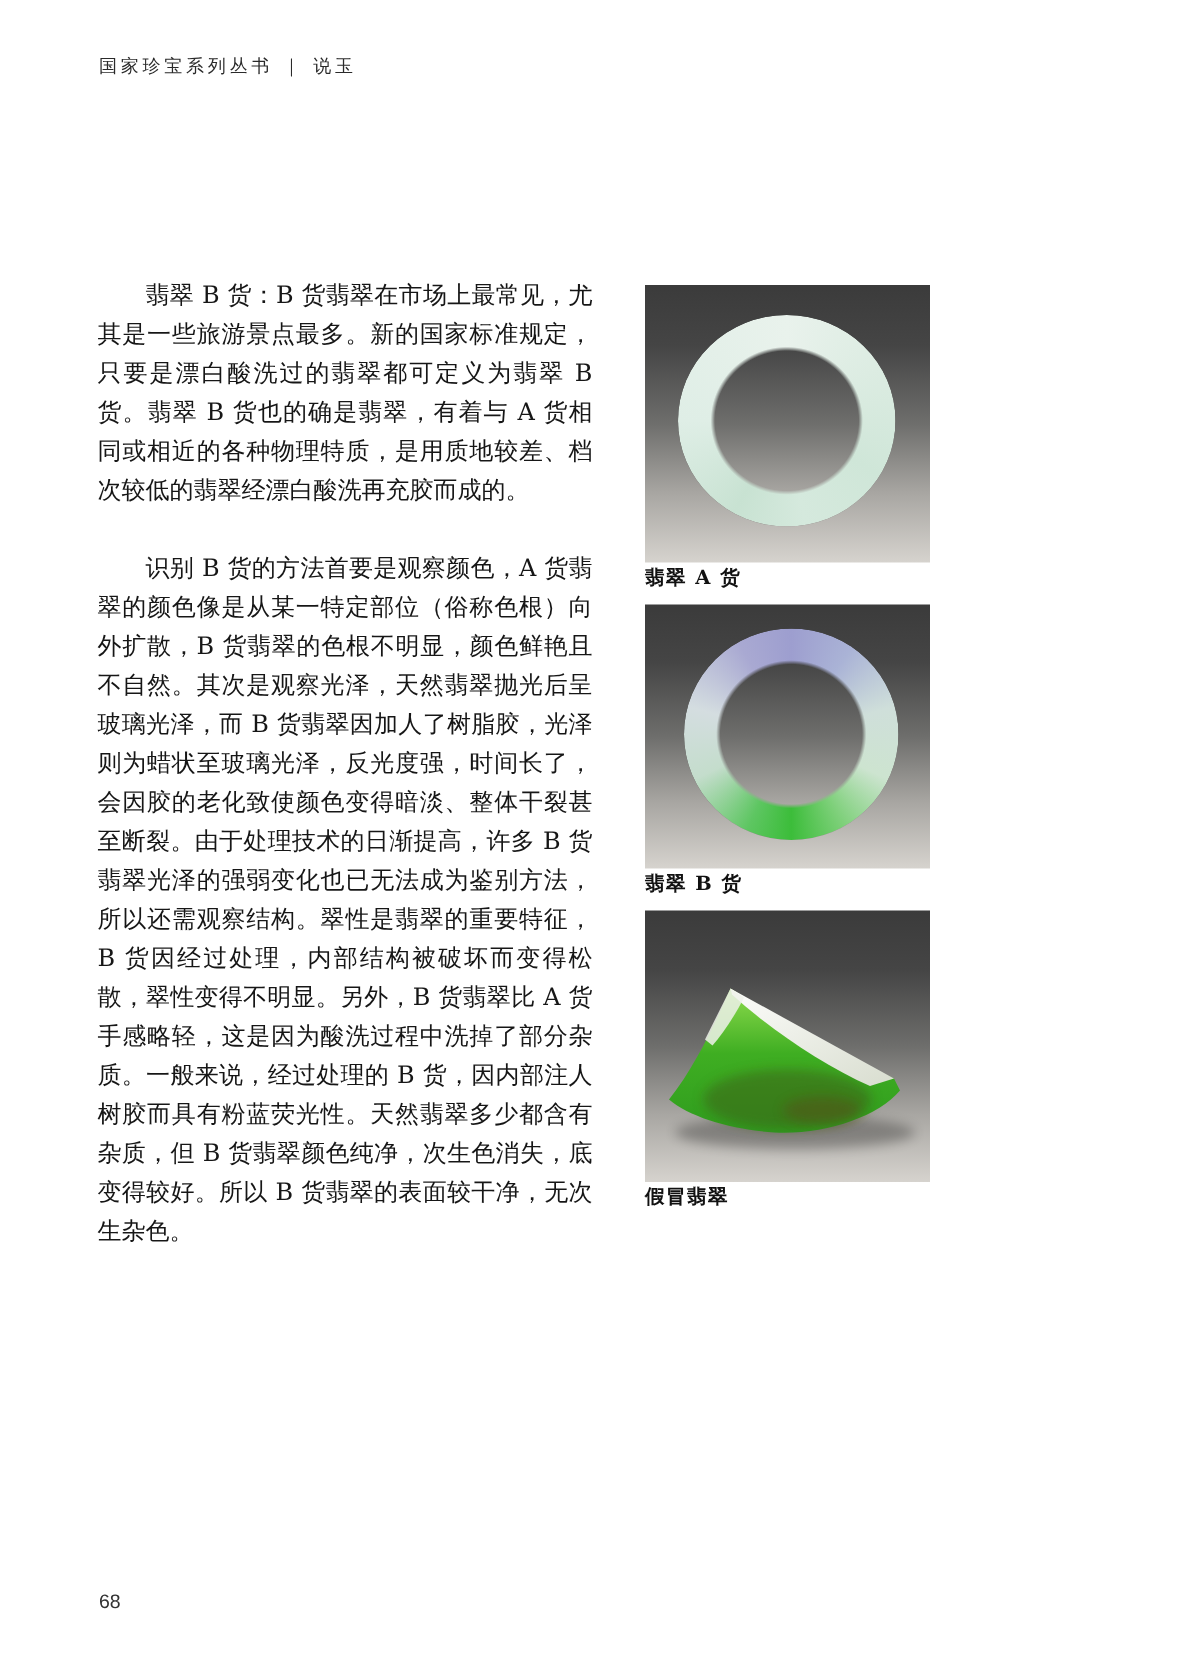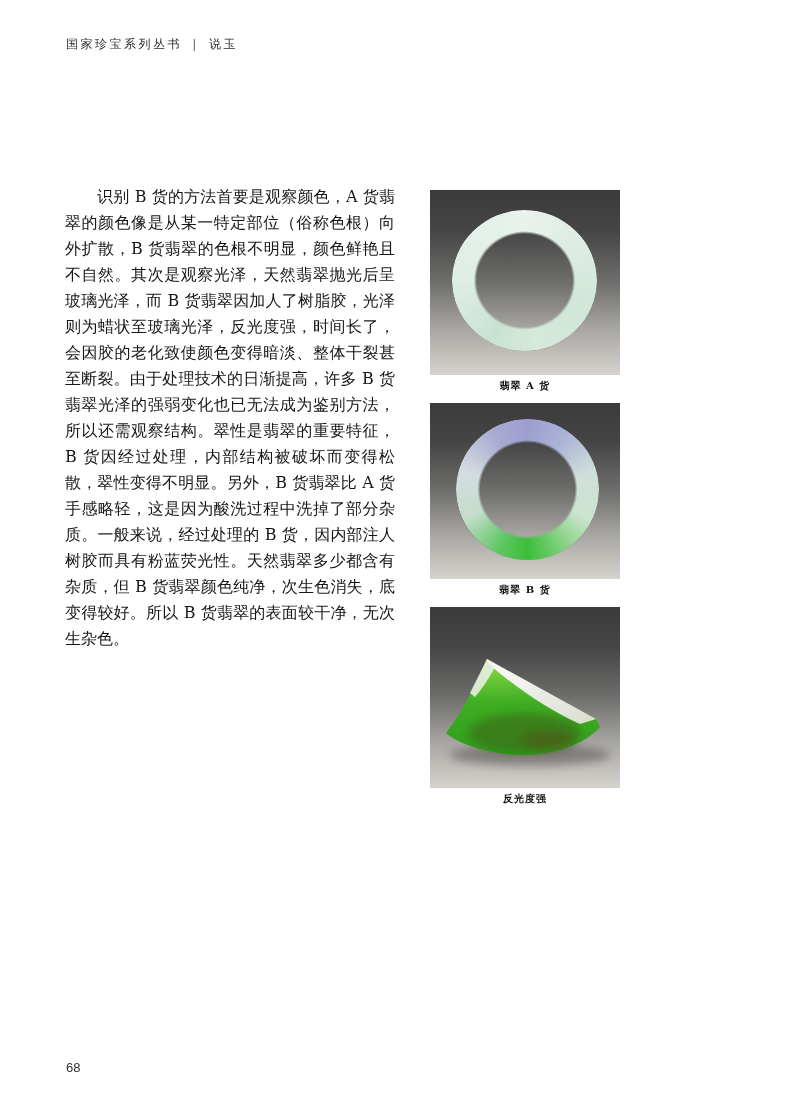--- a/index.html
+++ b/index.html
@@ -30,21 +30,21 @@
   .figure-block { margin-bottom:9px; }
   .photo {
     position:relative; width:190px; overflow:hidden;
     background:linear-gradient(180deg,#3b3b3b 0%,#454545 22%,#6e6e6c 50%,#a8a6a2 75%,#d6d3ce 100%);
   }
   .photo.h185 { height:185px; }
   .photo.h176 { height:176px; }
   .photo.h174 { height:174px; }
   .photo.h181 { height:181px; }
   .figcap {
-    margin-top:3px; text-align:center; font-size:10px; font-weight:bold;
+    margin-top:3px; text-align:left; font-size:13px; font-weight:bold;
     letter-spacing:1px; color:#111; line-height:16px;
   }
   
   .bangle {
     position:absolute; border-radius:50%;
     -webkit-mask:radial-gradient(closest-side, transparent 0 66%, #000 70%);
             mask:radial-gradient(closest-side, transparent 0 66%, #000 70%);
     filter:drop-shadow(-3px 6px 6px rgba(0,0,0,0.38));
   }
   .bangle-a {
@@ -70,20 +70,21 @@
   .wedge-svg { position:absolute; left:0; top:0; width:190px; height:181px; }
 </style>
 </head>
 <body>
 
 <div class="page">
 
   <div class="book-header">国家珍宝系列丛书 ｜ 说玉</div>
 
   <div class="text-col">
+    <p>翡翠 B 货：B 货翡翠在市场上最常见，尤其是一些旅游景点最多。新的国家标准规定，只要是漂白酸洗过的翡翠都可定义为翡翠 B 货。翡翠 B 货也的确是翡翠，有着与 A 货相同或相近的各种物理特质，是用质地较差、档次较低的翡翠经漂白酸洗再充胶而成的。</p>
     <p>识别 B 货的方法首要是观察颜色，A 货翡翠的颜色像是从某一特定部位（俗称色根）向外扩散，B 货翡翠的色根不明显，颜色鲜艳且不自然。其次是观察光泽，天然翡翠抛光后呈玻璃光泽，而 B 货翡翠因加人了树脂胶，光泽则为蜡状至玻璃光泽，反光度强，时间长了，会因胶的老化致使颜色变得暗淡、整体干裂甚至断裂。由于处理技术的日渐提高，许多 B 货翡翠光泽的强弱变化也已无法成为鉴别方法，所以还需观察结构。翠性是翡翠的重要特征，B 货因经过处理，内部结构被破坏而变得松散，翠性变得不明显。另外，B 货翡翠比 A 货手感略轻，这是因为酸洗过程中洗掉了部分杂质。一般来说，经过处理的 B 货，因内部注人树胶而具有粉蓝荧光性。天然翡翠多少都含有杂质，但 B 货翡翠颜色纯净，次生色消失，底变得较好。所以 B 货翡翠的表面较干净，无次生杂色。</p>
   </div>
 
   <div class="figures-col">
 
     <div class="figure-block">
       <div class="photo h185">
         <div class="bangle bangle-a"></div>
       </div>
       <div class="figcap">翡翠 A 货</div>
@@ -115,20 +116,20 @@
             </filter>
           </defs>
           <ellipse cx="100" cy="148" rx="80" ry="11" fill="#000" opacity="0.28" filter="url(#soft)"></ellipse>
           <path d="M16,126 C 35,102 48,72 57,52 L 70,60 C 100,82 140,100 166,112 L 170,120 C 155,138 118,150 86,148 C 58,146 30,138 16,126 Z" fill="url(#gGreen)"></path>
           <ellipse cx="95" cy="126" rx="56" ry="20" fill="#3c5c14" opacity="0.5" filter="url(#soft)"></ellipse>
           <ellipse cx="118" cy="133" rx="26" ry="9" fill="#5a4a12" opacity="0.45" filter="url(#soft)"></ellipse>
           <path d="M57,52 L166,112 L150,117 C 118,103 82,78 58,56 Z" fill="url(#gWhite)"></path>
           <path d="M57,52 L66,58 C 60,70 52,82 45,90 L 40,86 Z" fill="#eef1ea" opacity="0.85"></path>
         </svg>
       </div>
-      <div class="figcap">反光度强</div>
+      <div class="figcap">假冒翡翠</div>
     </div>
 
   </div>
 
   <div class="page-number">68</div>
 
 </div>
 
 </body></html>

